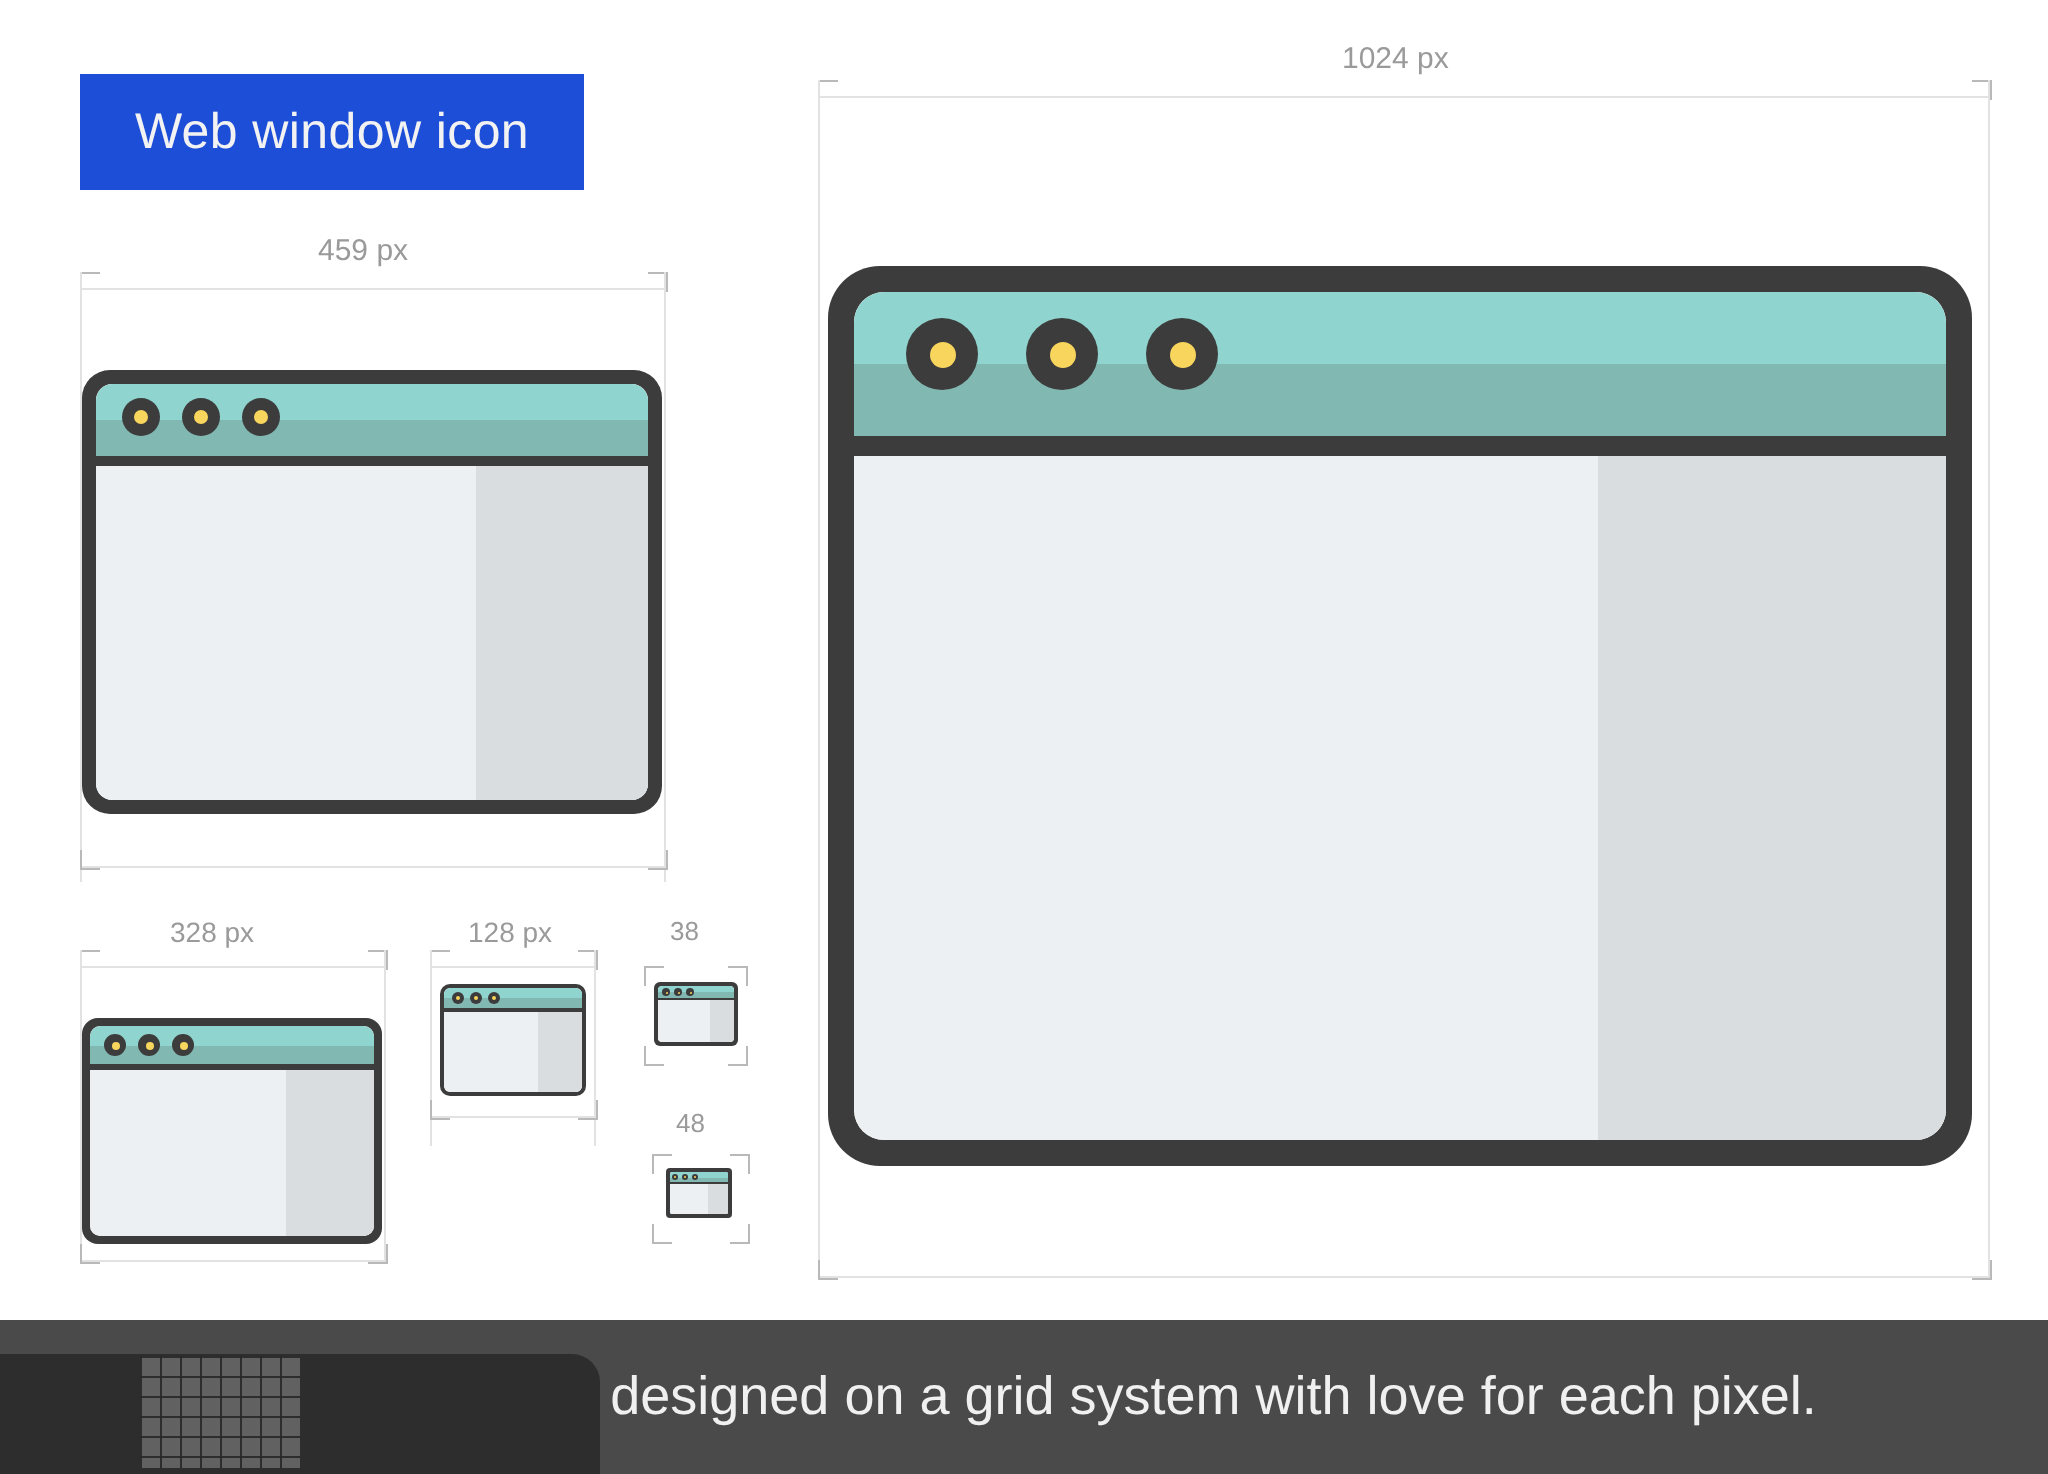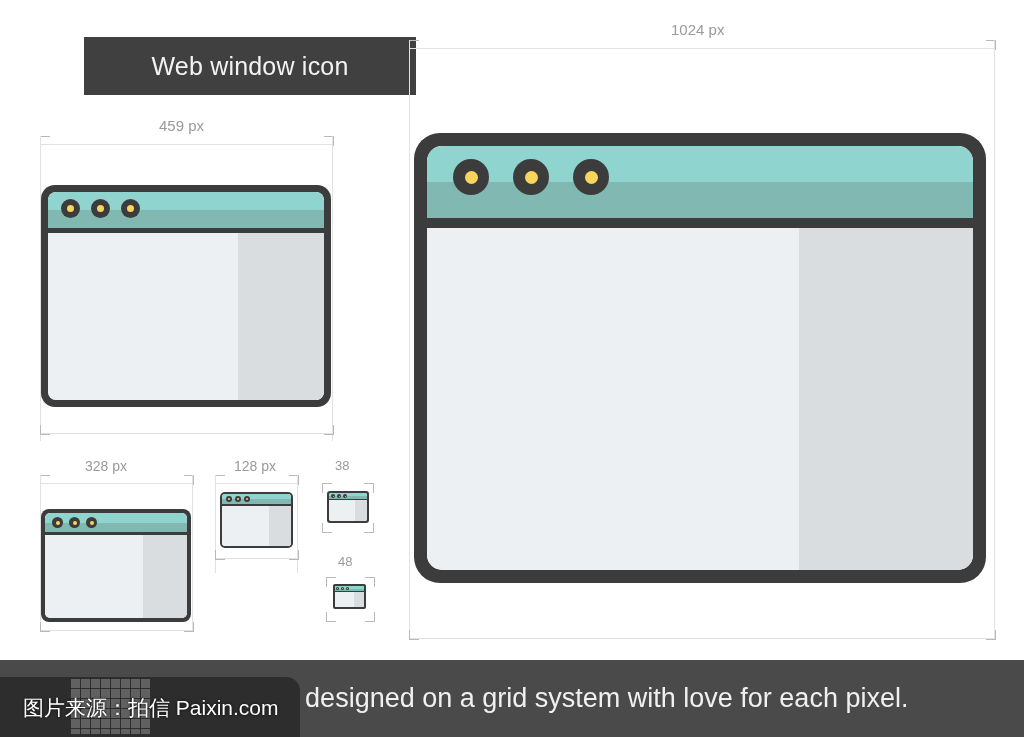--- a/index.html
+++ b/index.html
@@ -22,27 +22,26 @@
     width: 1024px;
     height: 660px;
     background: #ffffff;
   }
 
   
   .title-banner {
     position: absolute;
     left: 40px;
     top: 37px;
-    width: 332px;
+    width: 252px;
     height: 58px;
-    background: #404040;
+    background: #1d4ed8;
     display: flex;
     align-items: center;
     justify-content: center;
-    margin-left: 44px;
   }
   .title-banner .title-text {
     color: #f2f2f2;
     font-size: 25px;
     font-weight: 400;
     letter-spacing: 0.2px;
     line-height: 1;
   }
 
   
@@ -391,14 +390,13 @@
   </div>
 
 </div>
 
 <div class="footer">
   <span class="footer-text">Scalable icon designed on a grid system with love for each pixel.</span>
 </div>
 
 <div class="watermark">
   <span class="wm-grid"></span>
-  <span class="wm-text">图片来源：拍信 Paixin.com</span>
 </div>
 
 </body></html>

